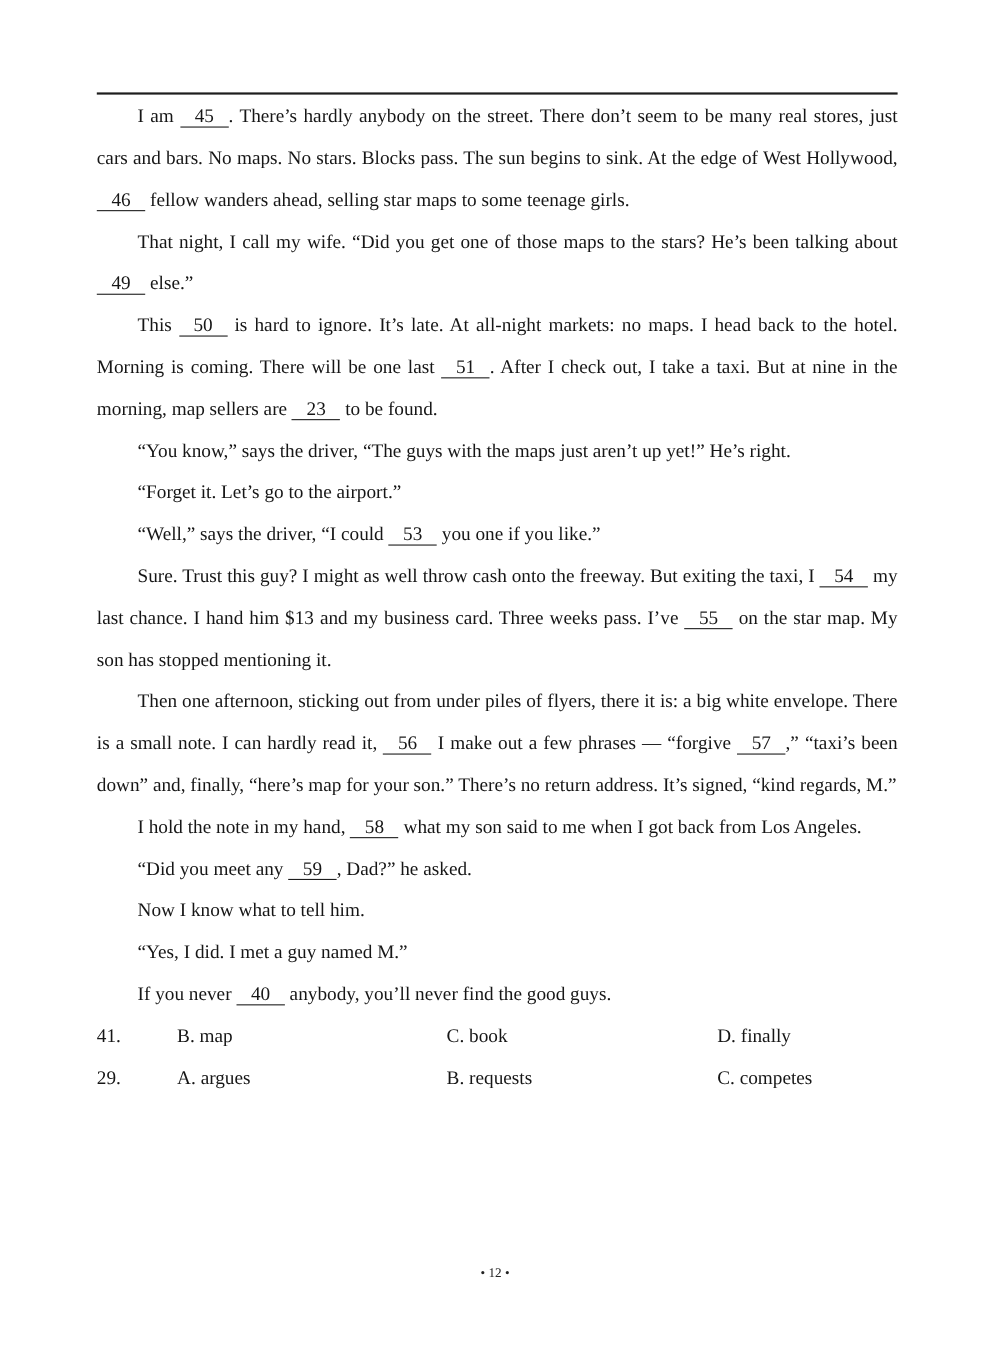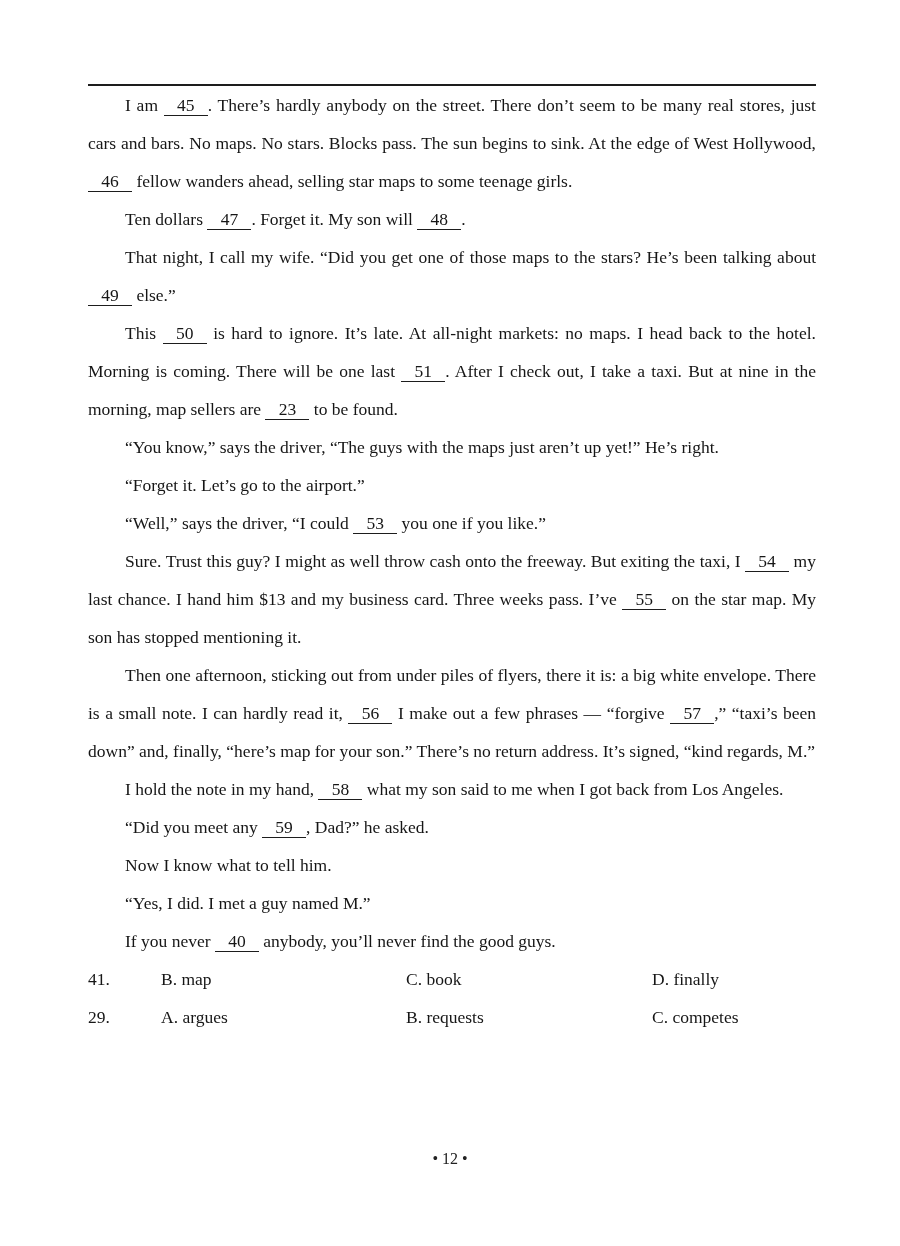--- a/index.html
+++ b/index.html
@@ -50,34 +50,33 @@
   .options .option-row span {
     white-space: nowrap;
     overflow: hidden;
   }
   .page-number {
     position: absolute;
     left: 0;
     right: 0;
     top: 1150px;
     text-align: center;
-    font-size: 16px;
+    font-size: 12px;
     color: #222222;
   }
 </style>
 </head>
 <body>
 
 <div class="page">
 
   <hr class="top-rule">
 
   <div class="passage">
       <p>I am <span class="blank">45</span>. There’s hardly anybody on the street. There don’t seem to be many real stores, just cars and bars. No maps. No stars. Blocks pass. The sun begins to sink. At the edge of West Hollywood, <span class="blank">46</span> fellow wanders ahead, selling star maps to some teenage girls.</p>
-      <p>Ten dollars <span class="blank">47</span>. Forget it. My son will <span class="blank">48</span>.</p>
       <p>That night, I call my wife. “Did you get one of those maps to the stars? He’s been talking about <span class="blank">49</span> else.”</p>
       <p>This <span class="blank">50</span> is hard to ignore. It’s late. At all-night markets: no maps. I head back to the hotel. Morning is coming. There will be one last <span class="blank">51</span>. After I check out, I take a taxi. But at nine in the morning, map sellers are <span class="blank">23</span> to be found.</p>
       <p>“You know,” says the driver, “The guys with the maps just aren’t up yet!” He’s right.</p>
       <p>“Forget it. Let’s go to the airport.”</p>
       <p>“Well,” says the driver, “I could <span class="blank">53</span> you one if you like.”</p>
       <p>Sure. Trust this guy? I might as well throw cash onto the freeway. But exiting the taxi, I <span class="blank">54</span> my last chance. I hand him $13 and my business card. Three weeks pass. I’ve <span class="blank">55</span> on the star map. My son has stopped mentioning it.</p>
       <p>Then one afternoon, sticking out from under piles of flyers, there it is: a big white envelope. There is a small note. I can hardly read it, <span class="blank">56</span> I make out a few phrases — “forgive <span class="blank">57</span>,” “taxi’s been down” and, finally, “here’s map for your son.” There’s no return address. It’s signed, “kind regards, M.”</p>
       <p>I hold the note in my hand, <span class="blank">58</span> what my son said to me when I got back from Los Angeles.</p>
       <p>“Did you meet any <span class="blank">59</span>, Dad?” he asked.</p>
       <p>Now I know what to tell him.</p>

